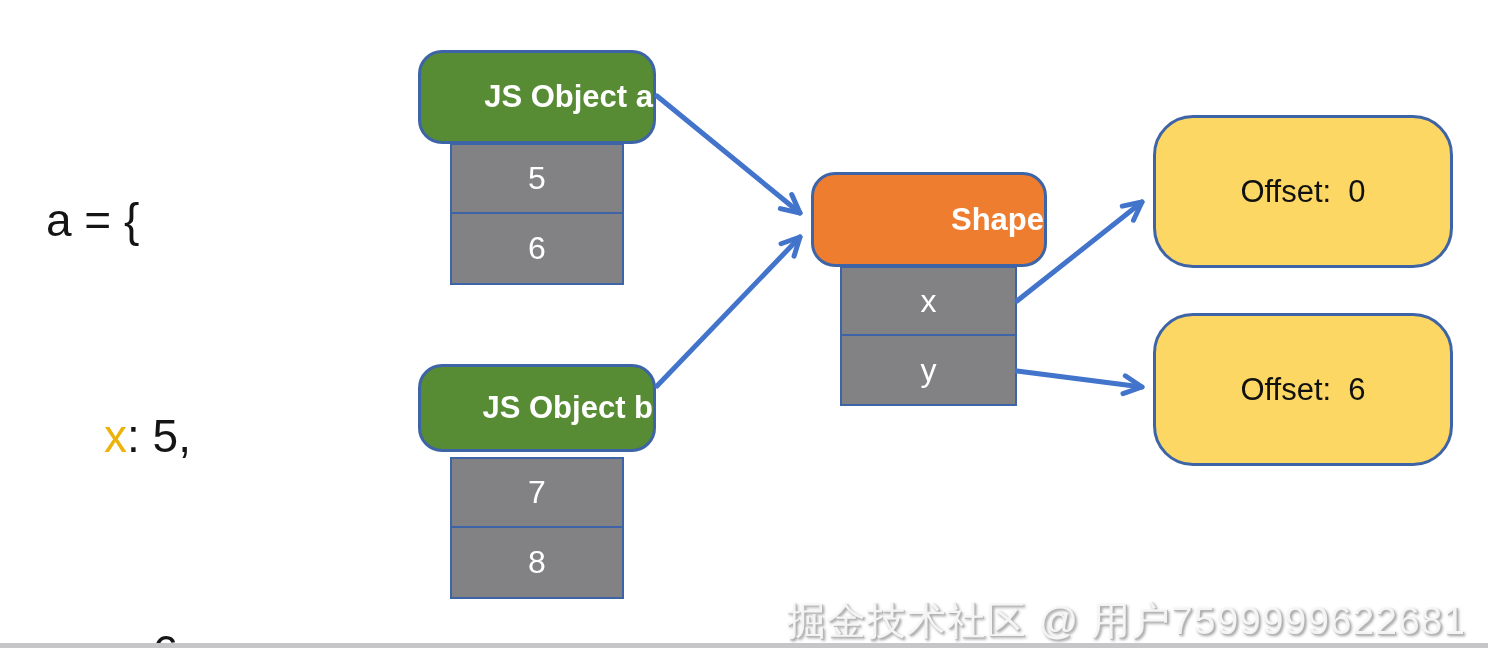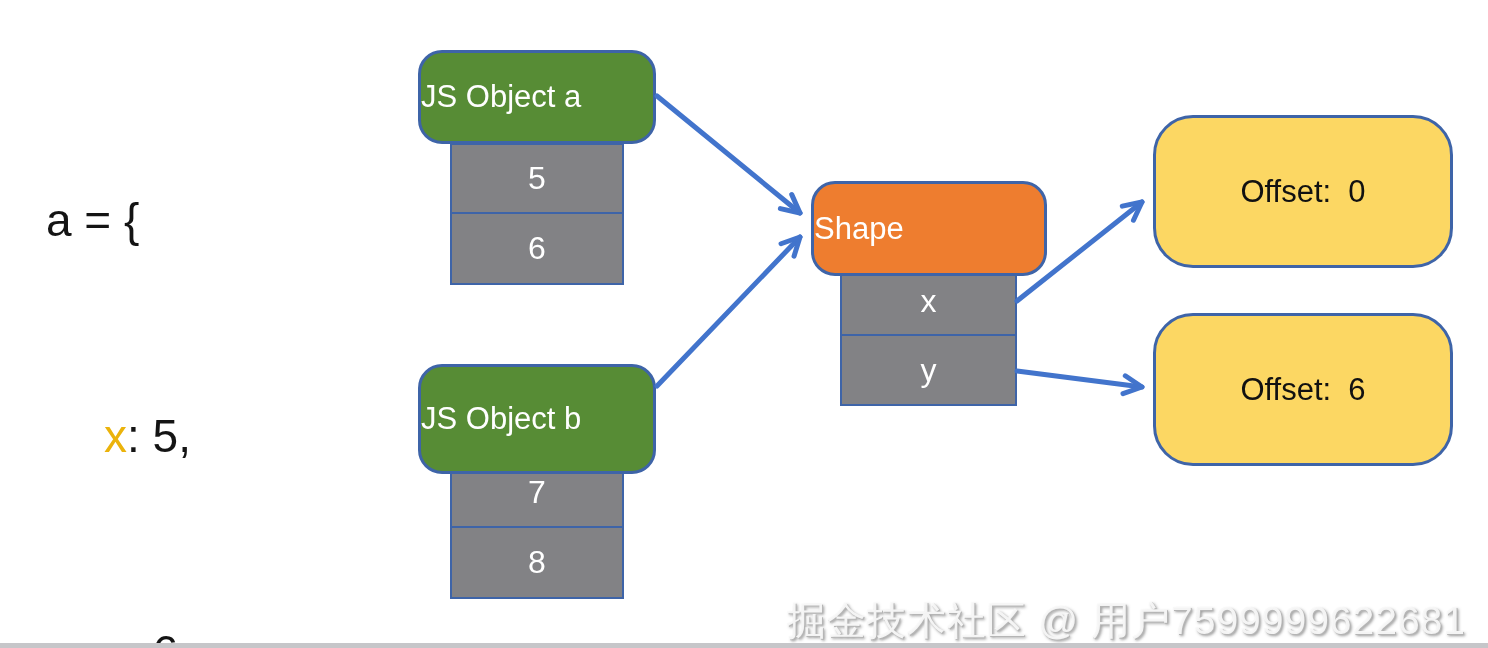--- a/index.html
+++ b/index.html
@@ -24,27 +24,28 @@
   }
   .code .cl { height: 72px; }
   .code .ind { padding-left: 58px; }
   .code .prop { color: var(--code-property); }
 
   
   .pill {
     position: absolute;
     display: flex;
     align-items: center;
-    justify-content: flex-start;
+    justify-content: flex-end;
     border: 3px solid var(--stroke-border);
     border-radius: 24px;
     color: #ffffff;
     font-size: 31px;
     z-index: 3;
     box-sizing: border-box;
+    font-weight: bold;
   }
   .pill.green  { background: var(--object-fill); }
   .pill.orange { background: var(--shape-fill); }
 
   
   .slot-table {
     position: absolute;
     z-index: 2;
     box-sizing: border-box;
   }
@@ -134,29 +135,29 @@
   </div>
 
   <div class="pill green" style="left:418px; top:50px; width:238px; height:94px;">
     <span>JS Object a</span>
   </div>
   <div class="slot-table" style="left:450px; top:143px; width:174px;">
     <div class="slot" style="height:71px;">5</div>
     <div class="slot" style="height:71px;">6</div>
   </div>
 
-  <div class="pill green" style="left:418px; top:364px; width:238px; height:110px;">
+  <div class="pill green" style="left:418px; top:364px; width:238px; height:88px;">
     <span>JS Object b</span>
   </div>
   <div class="slot-table" style="left:450px; top:457px; width:174px;">
     <div class="slot" style="height:71px;">7</div>
     <div class="slot" style="height:71px;">8</div>
   </div>
 
-  <div class="pill orange" style="left:811px; top:172px; width:236px; height:95px;margin-top:9px;">
+  <div class="pill orange" style="left:811px; top:172px; width:236px; height:95px;">
     <span>Shape</span>
   </div>
   <div class="slot-table" style="left:840px; top:266px; width:177px;">
     <div class="slot" style="height:70px;">x</div>
     <div class="slot" style="height:70px;">y</div>
   </div>
 
   <div class="offset-box" style="left:1153px; top:115px;">
     <span>Offset:  0</span>
   </div>

